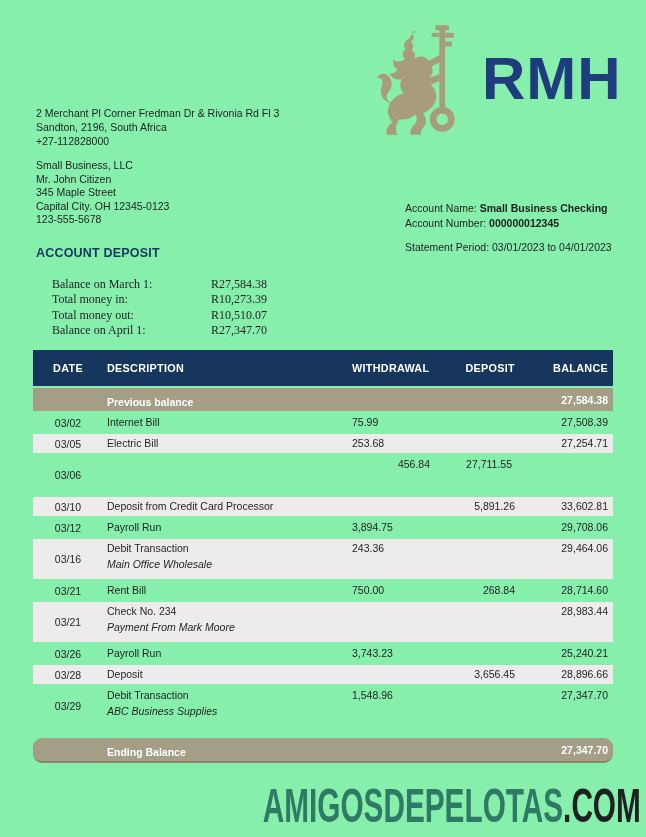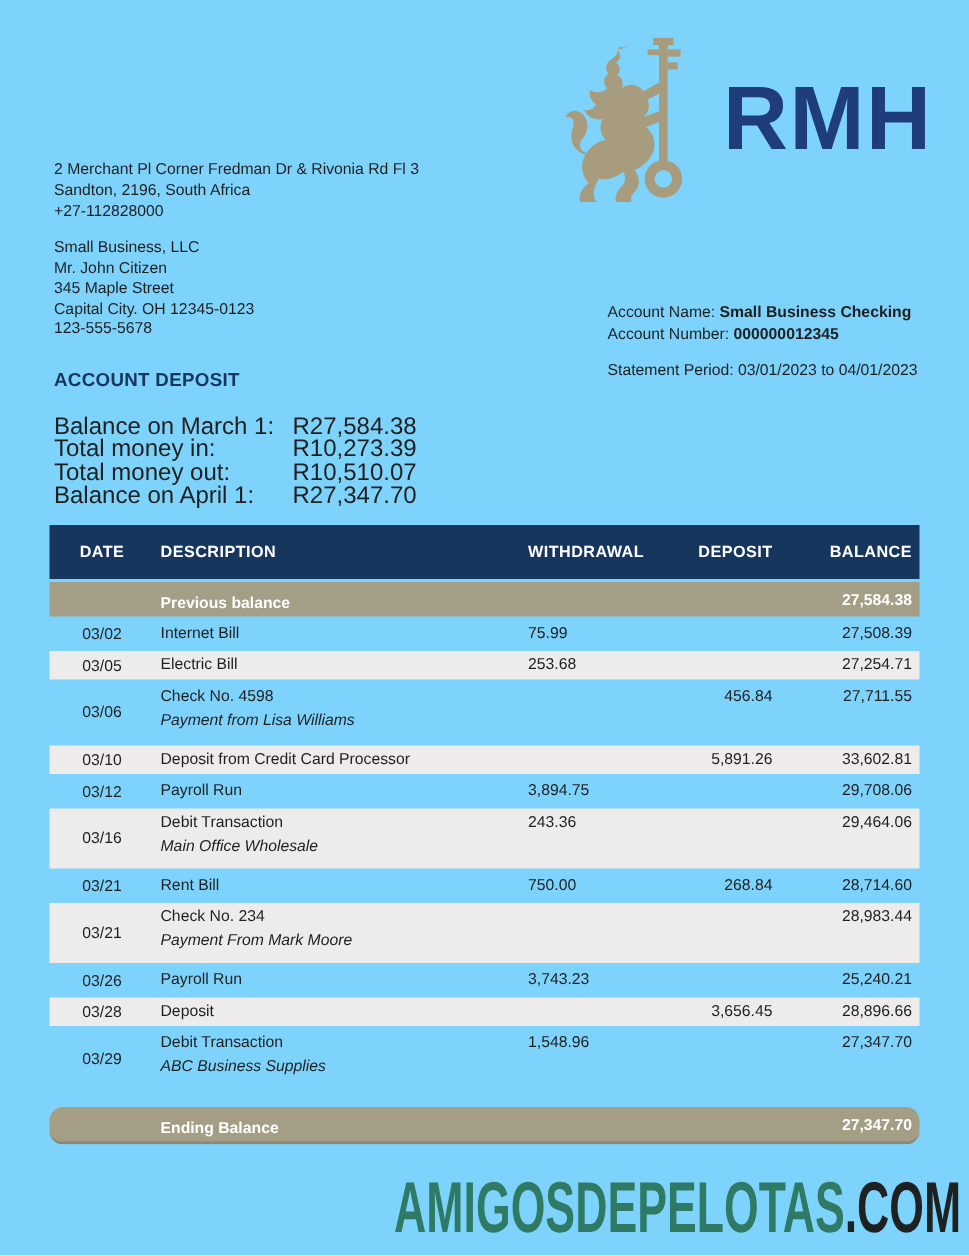--- a/index.html
+++ b/index.html
@@ -9,37 +9,37 @@
     --tan:#a59e86;
     --tan-border:#8d8670;
     --row-alt:#edecea;
     --ink:#1f1f1f;
     --wm-green:#2e7a64;
     --wm-dark:#1d2121;
   }
   *{box-sizing:border-box;margin:0;padding:0;}
   html,body{background:#fff;}
   body{font-family:"Liberation Sans",sans-serif;color:var(--ink);}
-  .page{position:relative;width:646px;height:837px;background:#7dd3fc;overflow:hidden;}
+  .page{position:relative;width:646px;height:837px;background:#86efac;overflow:hidden;}
 
   
   .logo{position:absolute;left:376px;top:22px;height:114px;display:flex;align-items:center;}
   .logo svg{display:block;}
   .logo-text{font-size:60px;font-weight:bold;color:var(--logo-navy);letter-spacing:1px;margin-left:10px;line-height:1;}
 
   
   .bank-address{position:absolute;left:36px;top:106px;font-size:10.5px;line-height:14px;}
   .customer{position:absolute;left:36px;top:159px;font-size:10.5px;line-height:13.6px;font-weight:normal;}
   .account-info{position:absolute;left:405px;top:169px;font-size:10.5px;line-height:14.5px;margin-top:32px;}
   .account-info .ai-line b{font-weight:bold;}
   .account-info .period{margin-top:10px;}
 
   
   .summary-title{position:absolute;left:36px;top:246px;font-size:12.5px;font-weight:bold;color:var(--navy);letter-spacing:.2px;}
-  .summary{position:absolute;left:36px;top:277px;font-size:16px;}
+  .summary{position:absolute;left:52px;top:277px;font-size:12px;font-family:Liberation Serif, serif;}
   .sum-row{display:grid;grid-template-columns:159px auto;line-height:15.4px;}
 
   
   .txn-table{position:absolute;left:33px;top:350px;width:580px;font-size:10.5px;}
   .t-head,.t-row{display:grid;grid-template-columns:70px 242px 87px 85px 96px;}
   .t-head{background:var(--navy);color:#fff;font-weight:bold;font-size:10.8px;height:36px;align-items:center;letter-spacing:.3px;margin-bottom:2px;}
   .t-row{min-height:19px;margin-bottom:2px;}
   .t-row.alt{background:var(--row-alt);}
   .t-row.tall{min-height:40px;}
   .band{background:var(--tan);color:#fff;font-weight:bold;min-height:18px;align-items:center;}
@@ -163,24 +163,20 @@
           <div class="cell c-date">03/05</div>
           <div class="cell c-desc">
             <div class="desc-main">Electric Bill</div>
           </div>
           <div class="cell c-wd">253.68</div>
           <div class="cell c-dp"></div>
           <div class="cell c-bal">27,254.71</div>
         </div>
         <div class="t-row tall">
           <div class="cell c-date">03/06</div>
-          <div class="cell c-desc">
-            <div class="desc-main">Check No. 4598</div>
-            <div class="desc-note">Payment from Lisa Williams</div>
-          </div>
           <div class="cell c-wd"></div>
           <div class="cell c-dp">456.84</div>
           <div class="cell c-bal">27,711.55</div>
         </div>
         <div class="t-row alt">
           <div class="cell c-date">03/10</div>
           <div class="cell c-desc">
             <div class="desc-main">Deposit from Credit Card Processor</div>
           </div>
           <div class="cell c-wd"></div>

